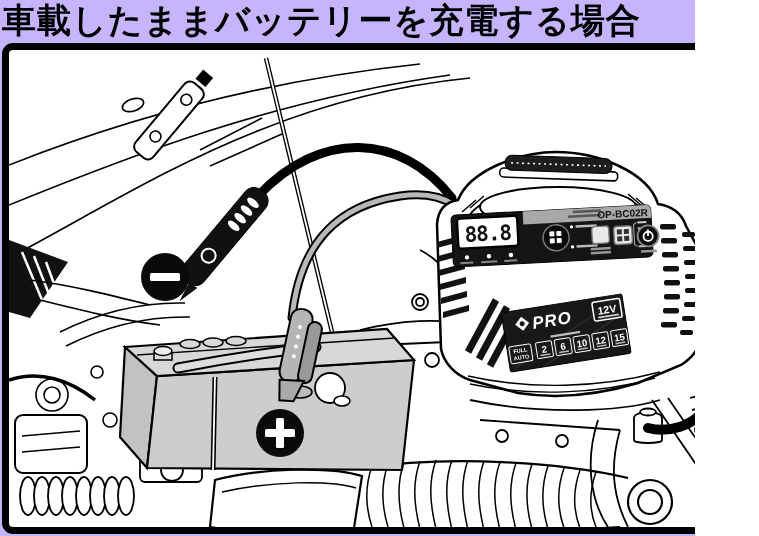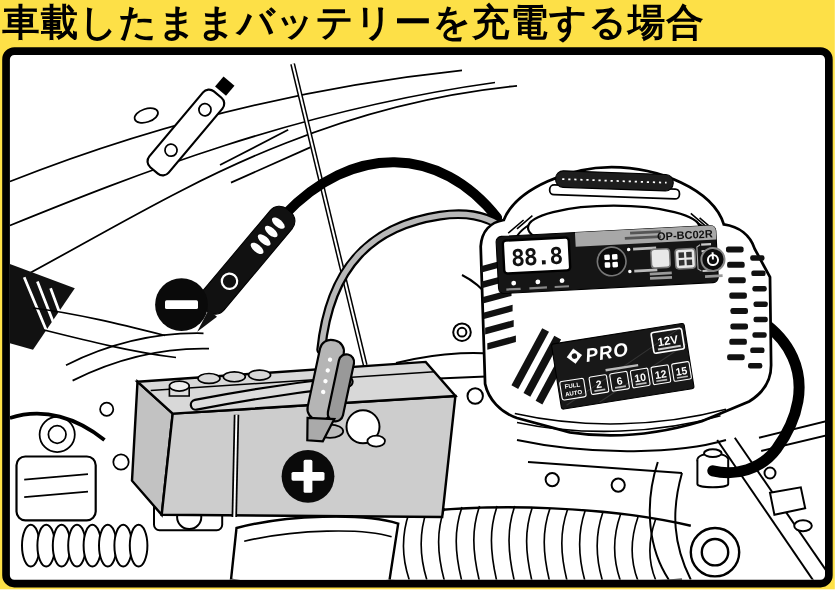--- a/index.html
+++ b/index.html
@@ -1,16 +1,16 @@
 <!DOCTYPE html>
 <html><head>
 <meta charset="utf-8">
 <style>
   html,body{margin:0;padding:0;background:#fff;}
-  .page{position:relative;width:759px;height:536px;background:#fde047;overflow:hidden;
+  .page{position:relative;width:695px;height:536px;background:#c4b5fd;overflow:hidden;
         font-family:"Liberation Sans",sans-serif;}
   .title{position:absolute;left:2px;top:-2px;width:755px;height:44px;
          font-size:34px;font-weight:900;letter-spacing:1px;color:#000;
          font-family:"Liberation Sans",sans-serif;white-space:nowrap;}
   .frame{position:absolute;left:2px;top:43px;width:741px;height:477px;
          border:7px solid #000;border-radius:11px;background:#fff;overflow:hidden;}
   .frame svg{position:absolute;left:0;top:0;}
   text{font-family:"Liberation Sans",sans-serif;}
   .seg{font-family:"DejaVu Sans Mono",monospace;font-weight:bold;letter-spacing:-1px;}
 </style>

